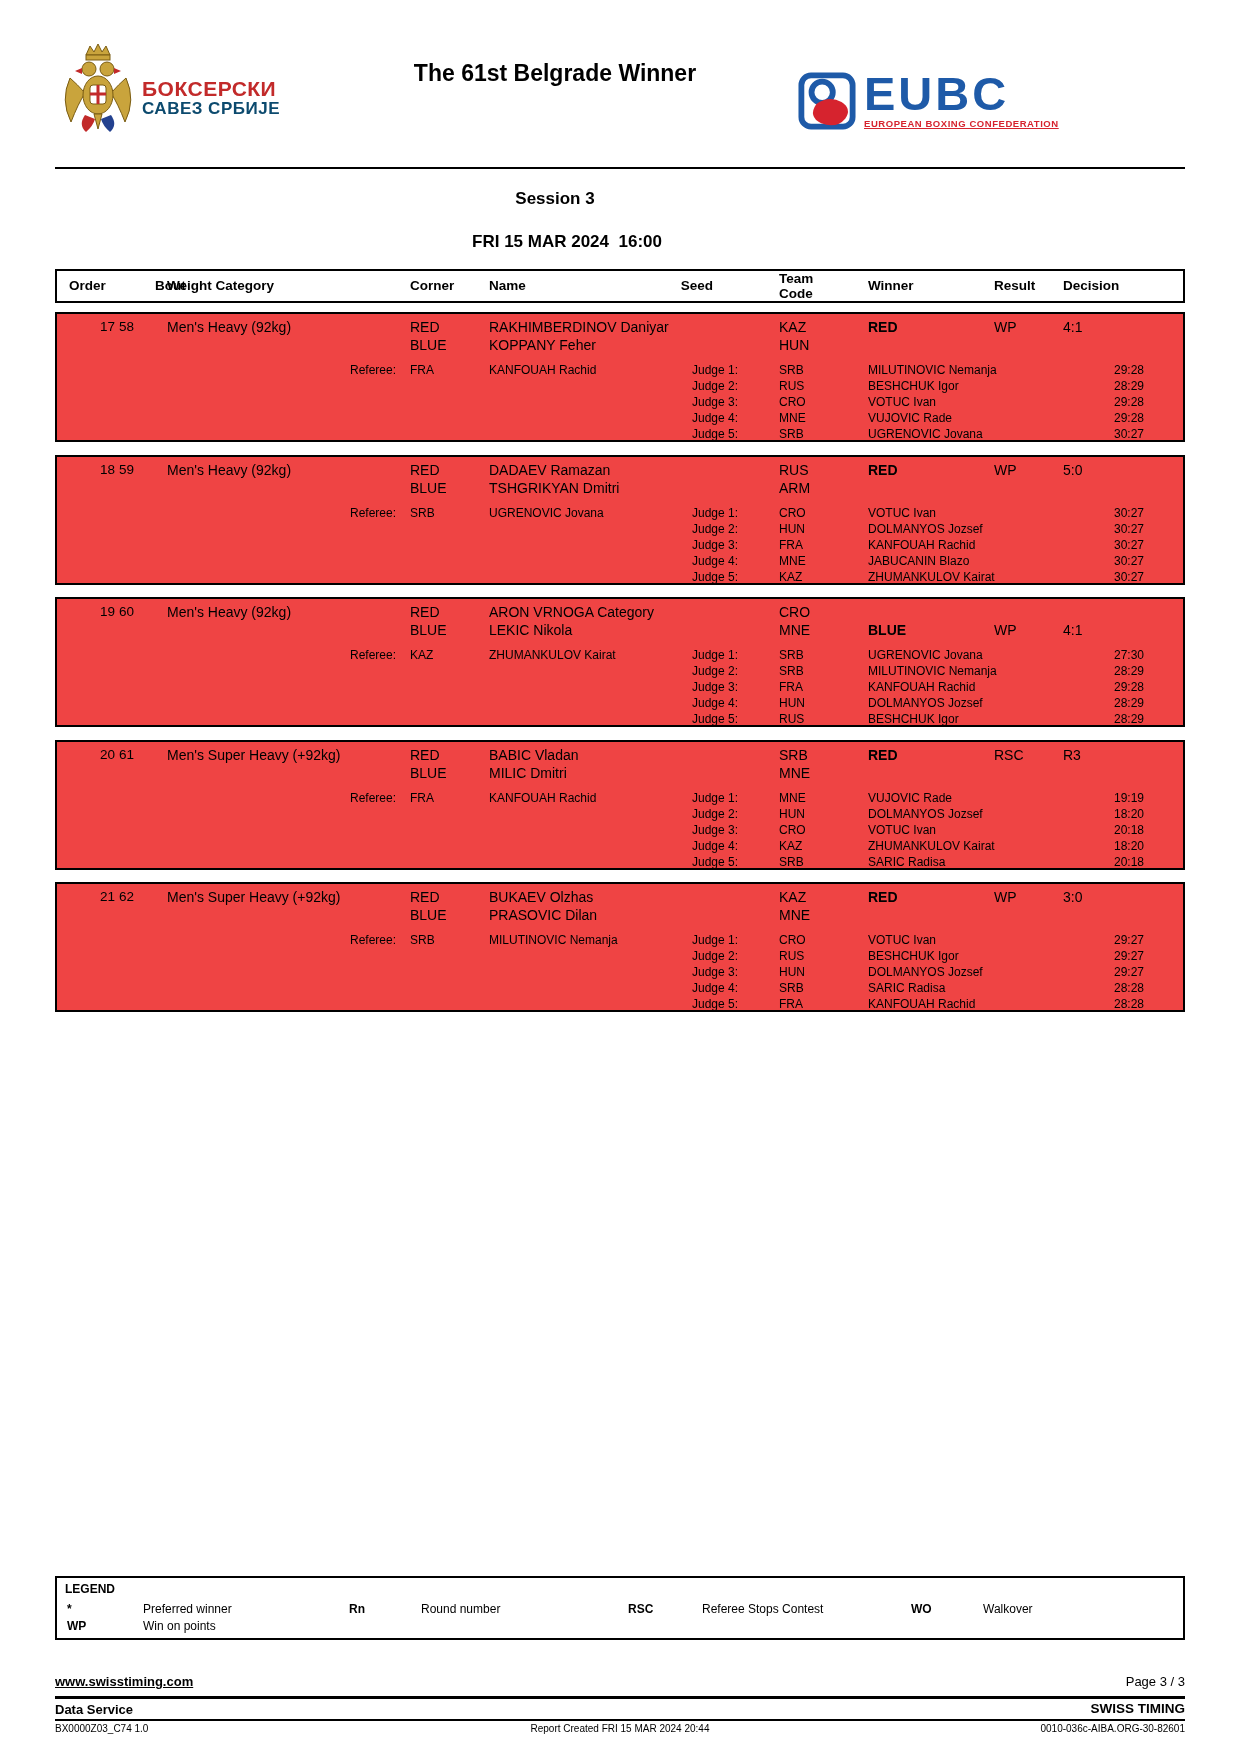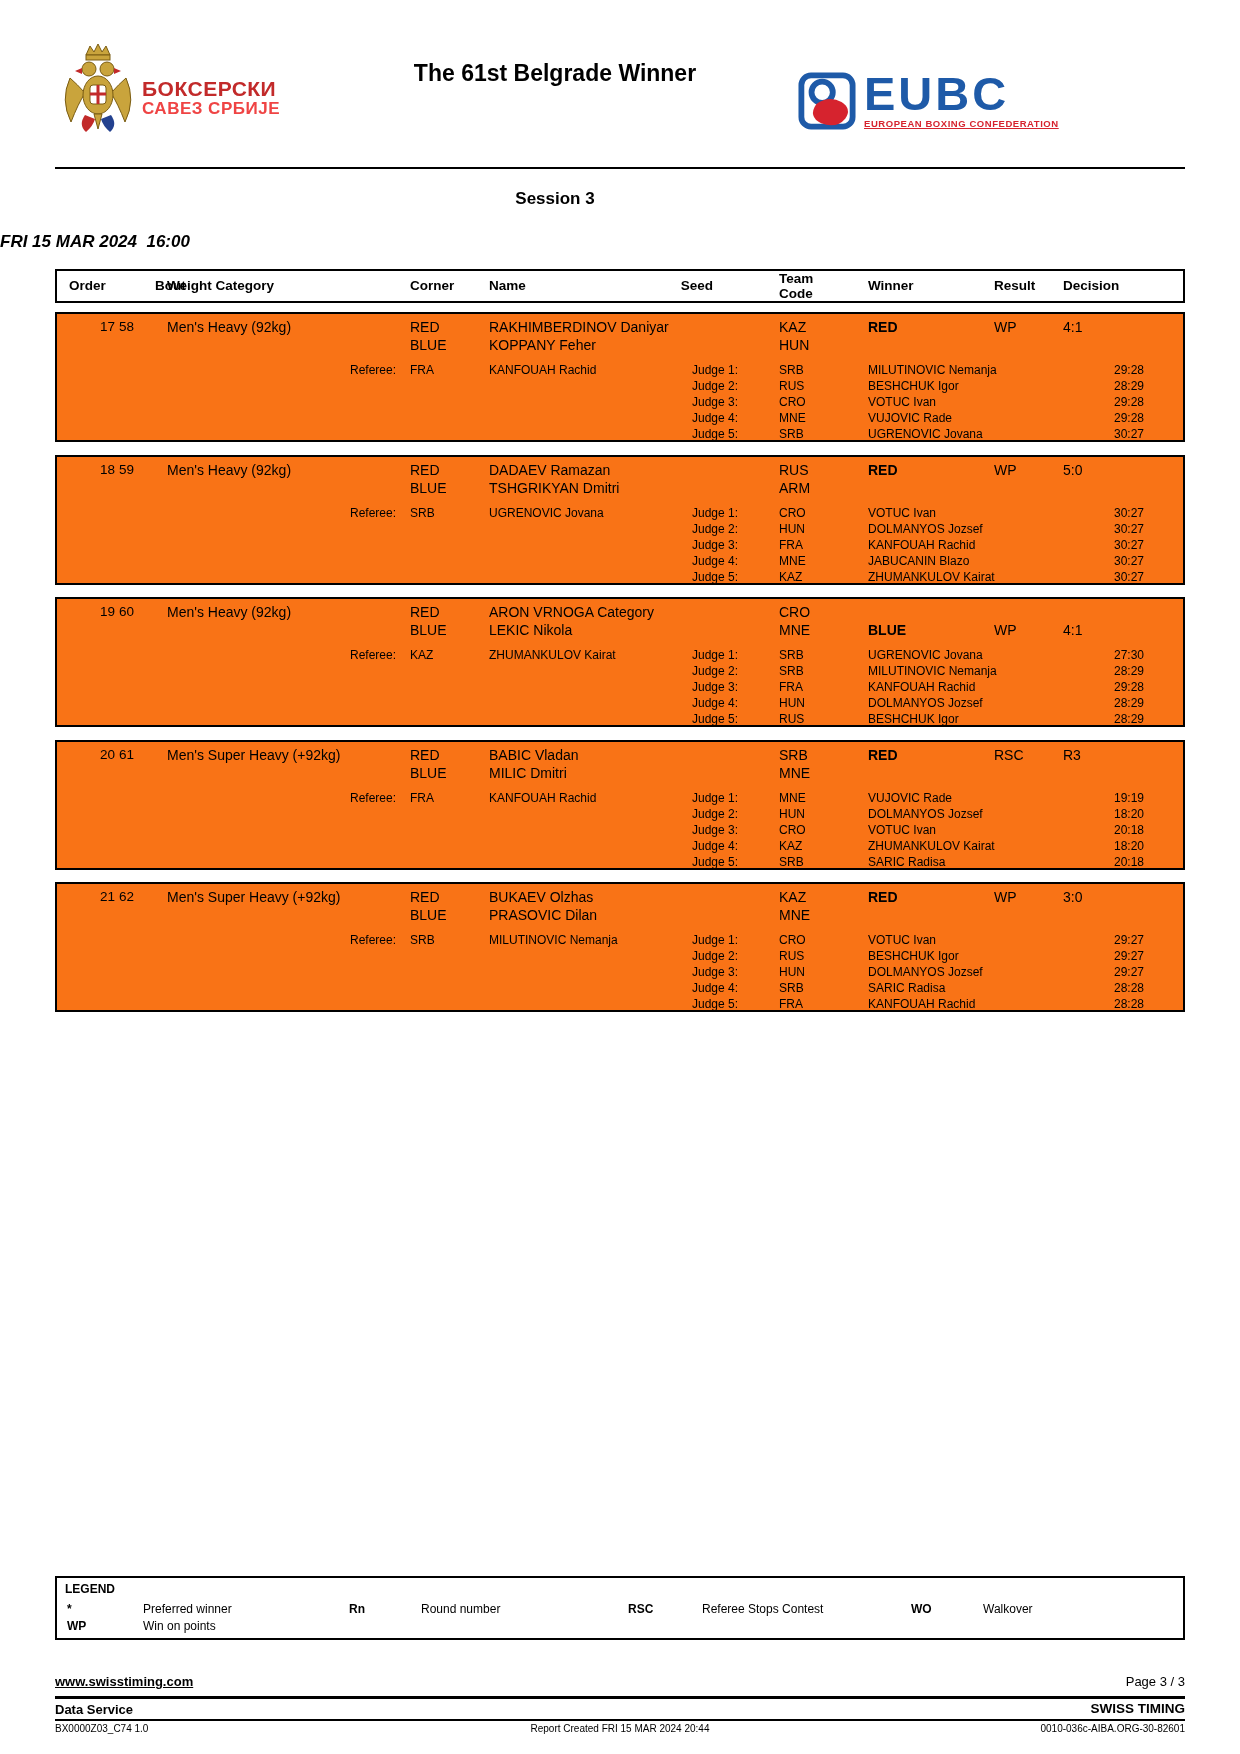--- a/index.html
+++ b/index.html
@@ -18,32 +18,32 @@
   .doc-subtitle { margin-top:26px; font-size:19px; font-weight:bold; }
 
   .eubc-logo { position:absolute; left:798px; top:72px; display:flex; align-items:flex-start; }
   .eubc-text { margin-left:8px; }
   .eubc-acronym { font-size:47px; font-weight:bold; line-height:.92; letter-spacing:3px; }
   .eubc-caption { font-size:9.5px; font-weight:bold; letter-spacing:.55px; margin-top:3px; white-space:nowrap;text-decoration:underline; }
 
   .top-rule { position:absolute; left:55px; top:167px; width:1130px; height:2px; background:#000; }
 
   .session-name { position:absolute; left:0; top:189px; width:1110px; text-align:center; font-size:17px; font-weight:bold; }
-  .session-date { position:absolute; left:0; top:232px; width:1110px; font-size:17px; font-weight:bold; white-space:pre;font-style:italic; }
+  .session-date { position:absolute; left:12px; top:232px; width:1110px; text-align:center; font-size:17px; font-weight:bold; white-space:pre; }
 
   
   .thead { position:absolute; left:55px; top:269px; width:1130px; height:34px; border:2.5px solid #000; }
   .thead .hc { position:absolute; top:50%; transform:translateY(-50%); font-size:13.5px; font-weight:bold; white-space:pre-line; line-height:1.12; }
   .h-order { left:12px; } .h-bout { left:98px; }
   .h-weight2 { left:110px; } .h-corner { left:353px; } .h-name { left:432px; }
   .h-seed { left:556px; width:100px; text-align:right; }
   .h-team { left:722px; } .h-winner { left:811px; } .h-result { left:937px; } .h-decision { left:1006px; }
 
   #bouts { position:absolute; left:55px; top:312px; width:1130px; }
-  .bout { position:relative; width:1130px; height:130px; border:2.5px solid #000; margin-bottom:12.5px; background:#f97316; }
+  .bout { position:relative; width:1130px; height:130px; border:2.5px solid #000; margin-bottom:12.5px; background:#ef4444; }
   .frow, .orow { position:absolute; left:0; right:0; }
   .frow { height:17px; }
   .orow { height:14px; }
   .row-red { top:5px; } .row-blue { top:23px; }
   .row-off-1 { top:49px; } .row-off-2 { top:65px; } .row-off-3 { top:81px; } .row-off-4 { top:97px; } .row-off-5 { top:113px; }
 
   .cell { position:absolute; font-size:14px; white-space:nowrap; }
   .c-order { left:10px; width:48px; text-align:right; font-size:13.5px; }
   .c-bout  { left:62px; width:46px; text-align:left; font-size:13.5px; }
   .c-weight { left:110px; }
@@ -103,21 +103,21 @@
       <path d="M68 36 Q78 58 67 80 Q60 62 53 51 Q61 42 68 36 z" fill="#c9a43c" stroke="#7a5c12" stroke-width="1"></path>
       <ellipse cx="40" cy="53" rx="15" ry="19" fill="#c9a43c" stroke="#7a5c12" stroke-width="1"></ellipse>
       <rect x="32" y="43" width="16" height="19" rx="3" fill="#fff" stroke="#7a5c12" stroke-width="1"></rect>
       <path d="M32 52 h16 M40 43 v19" stroke="#c22a2a" stroke-width="3"></path>
       <path d="M27 73 q-7 10 1 17 q7 -6 9 -13 z" fill="#c22a2a"></path>
       <path d="M53 73 q7 10 -1 17 q-7 -6 -9 -13 z" fill="#23418f"></path>
       <path d="M36 72 h8 l-4 15 z" fill="#c9a43c" stroke="#7a5c12" stroke-width="1"></path>
     </svg>
     <div class="fed-text">
       <div class="fed-line1" style="color:#c22a2a">БОКСЕРСКИ</div>
-      <div class="fed-line2" style="color:#ef4444">САВЕЗ СРБИЈЕ</div>
+      <div class="fed-line2" style="color:#0c4a6e">САВЕЗ СРБИЈЕ</div>
     </div>
   </div>
 
   <div class="title-wrap">
     <div class="doc-title">The 61st Belgrade Winner</div>
   </div>
 
   <div class="eubc-logo">
     <svg width="58" height="58" viewBox="0 0 60 60">
       <rect x="3.5" y="3.5" width="53" height="53" rx="10" fill="none" stroke="#1e5aa8" stroke-width="6"></rect>

